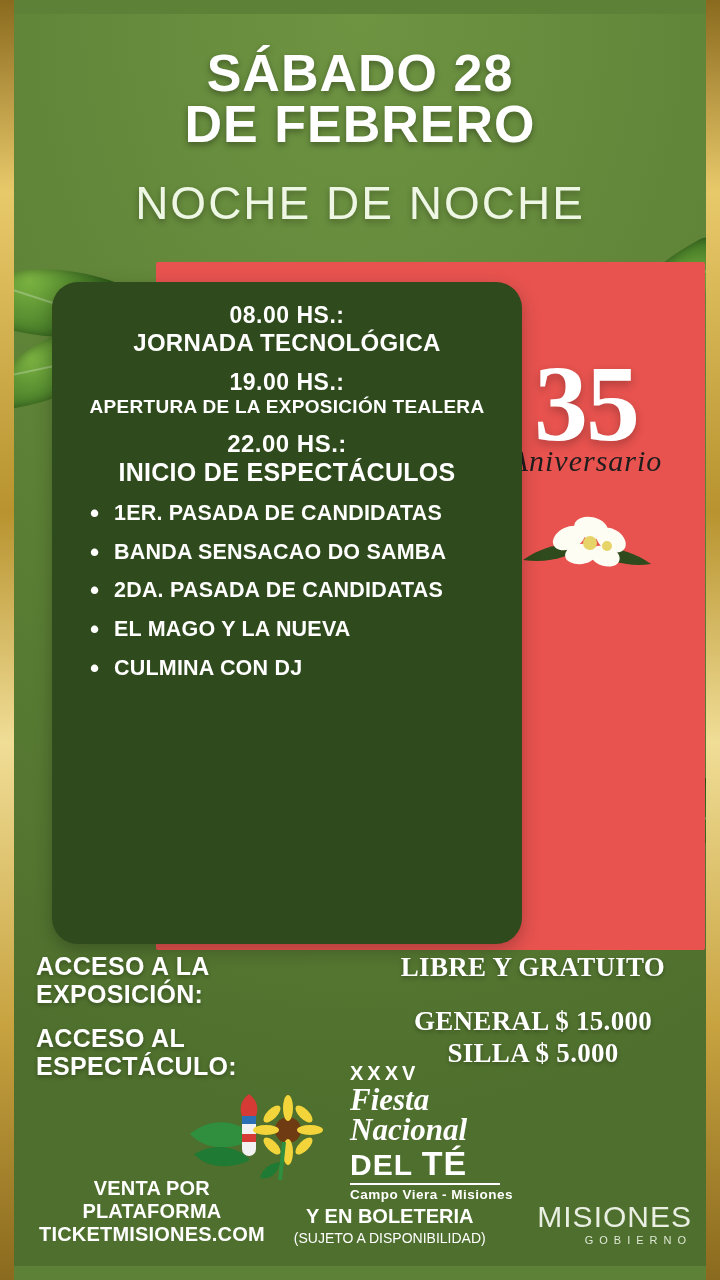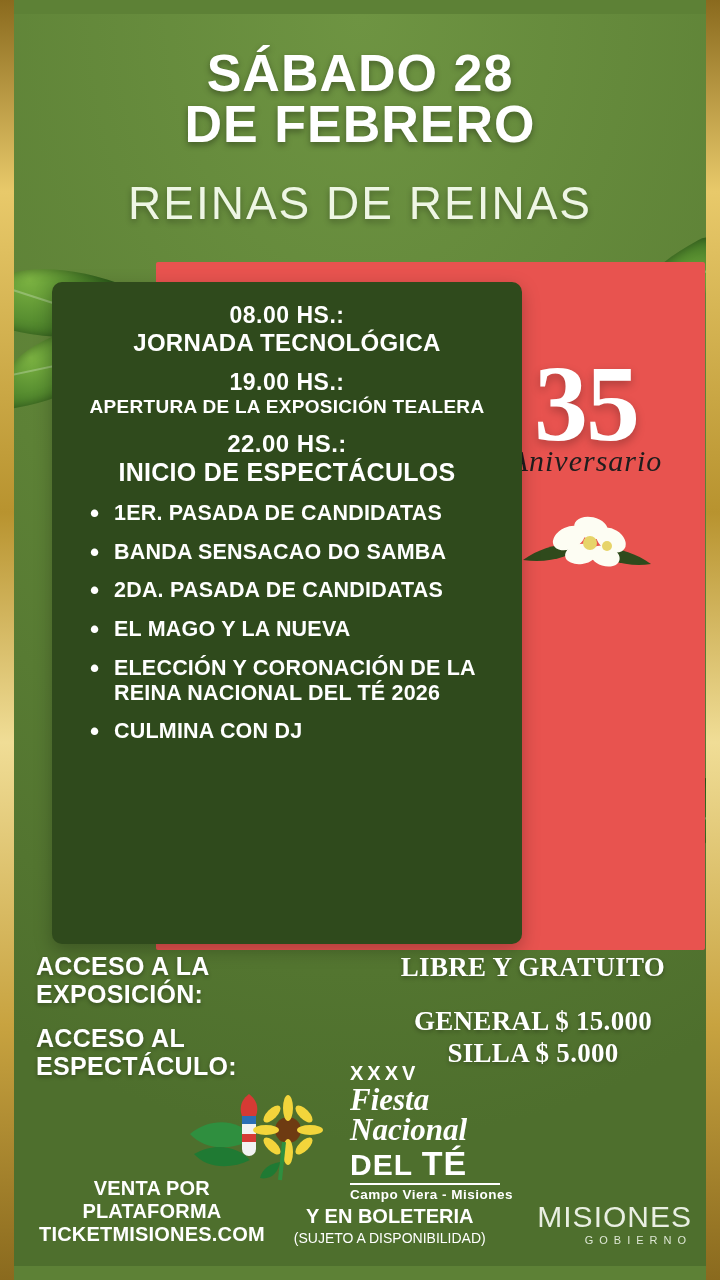--- a/index.html
+++ b/index.html
@@ -80,21 +80,21 @@
     font-style:italic; font-size:30px; color:#1d1d1d;
     margin-top:-6px; letter-spacing:1px;
   }
   .flower {
     position:absolute; right:46px; top:232px; width:140px; height:86px;
   }
 
   
   .card {
     position:absolute; left:38px; top:268px; width:470px; height:662px;
-    background:#2f4a1c; border-radius:10px;
+    background:#2f4a1c; border-radius:26px;
     box-shadow:0 6px 18px rgba(0,0,0,.25);
     padding:20px 22px 10px 22px;
     color:#ffffff;
   }
   .slot { text-align:center; }
   .slot .hour { font-weight:bold; font-size:23px; letter-spacing:.5px; }
   .slot .what { font-weight:bold; font-size:24px; letter-spacing:.3px; }
   .slot.small .what { font-size:19px; }
   .slot + .slot { margin-top:12px; }
   .slot.big .hour { font-size:24px; }
@@ -190,21 +190,21 @@
       <div class="vein"></div>
     </div>
   <div class="leaf l4">
       <div class="vein"></div>
     </div>
 
   <div class="date">
     <div>SÁBADO 28</div>
     <div>DE FEBRERO</div>
   </div>
-  <div class="subtitle">REINAS DE REINAS</div>
+  <div class="subtitle">NOCHE DE NOCHE</div>
 
   <div class="red-panel">
     <div class="anniv">
       <div class="num">35</div>
       <div class="word">Aniversario</div>
     </div>
     <svg class="flower" viewBox="0 0 140 86">
       <path d="M4 66 C24 52 44 48 66 52 C52 62 30 70 4 66 Z" fill="#2f4a1c"></path>
       <path d="M132 70 C112 56 92 52 70 56 C86 66 110 74 132 70 Z" fill="#2f4a1c"></path>
       <g fill="#fdfdf3">
@@ -231,21 +231,20 @@
     <div class="slot big">
       <div class="hour">22.00 HS.:</div>
       <div class="what">INICIO DE ESPECTÁCULOS</div>
     </div>
 
     <ul class="acts">
       <li>1ER. PASADA DE CANDIDATAS</li>
       <li>BANDA SENSACAO DO SAMBA</li>
       <li>2DA. PASADA DE CANDIDATAS</li>
       <li>EL MAGO Y LA NUEVA</li>
-      <li>ELECCIÓN Y CORONACIÓN DE LA REINA NACIONAL DEL TÉ 2026</li>
       <li>CULMINA CON DJ</li>
     </ul>
   </div>
 
   <div class="access">
     <div class="left">
       <div class="lbl">ACCESO A LA EXPOSICIÓN:</div>
       <div class="lbl lbl2">ACCESO AL ESPECTÁCULO:</div>
     </div>
     <div class="right">

